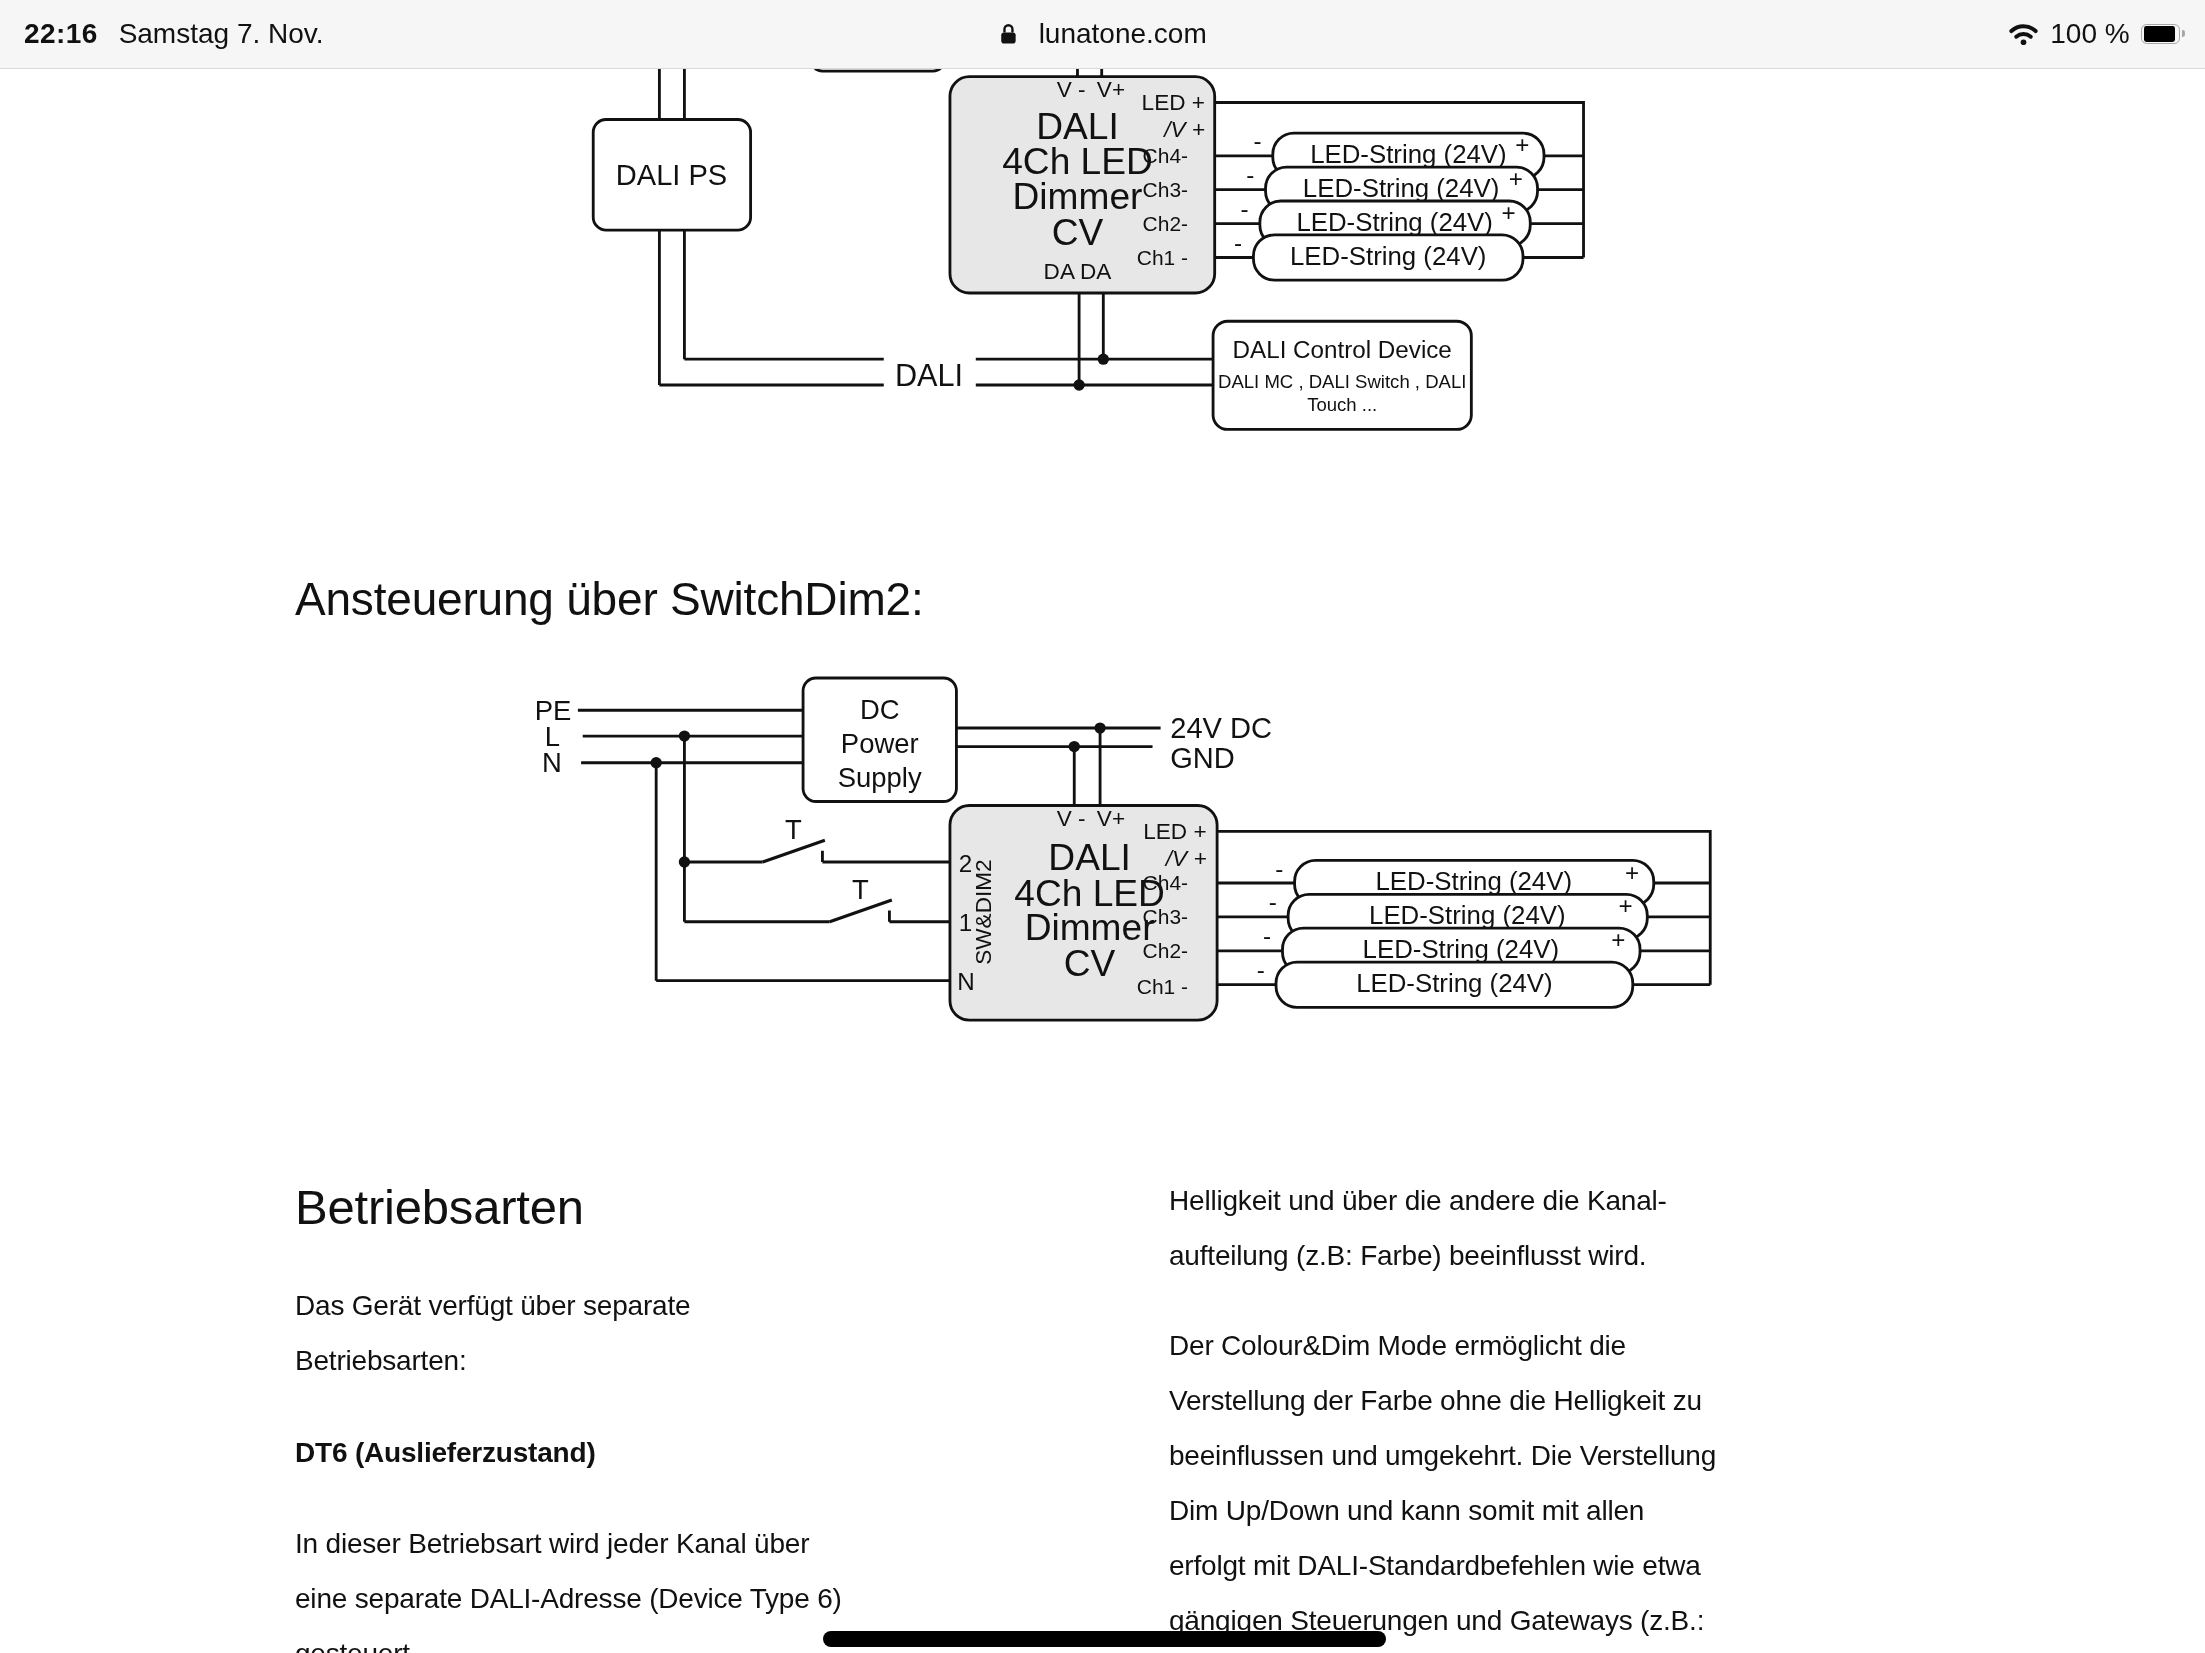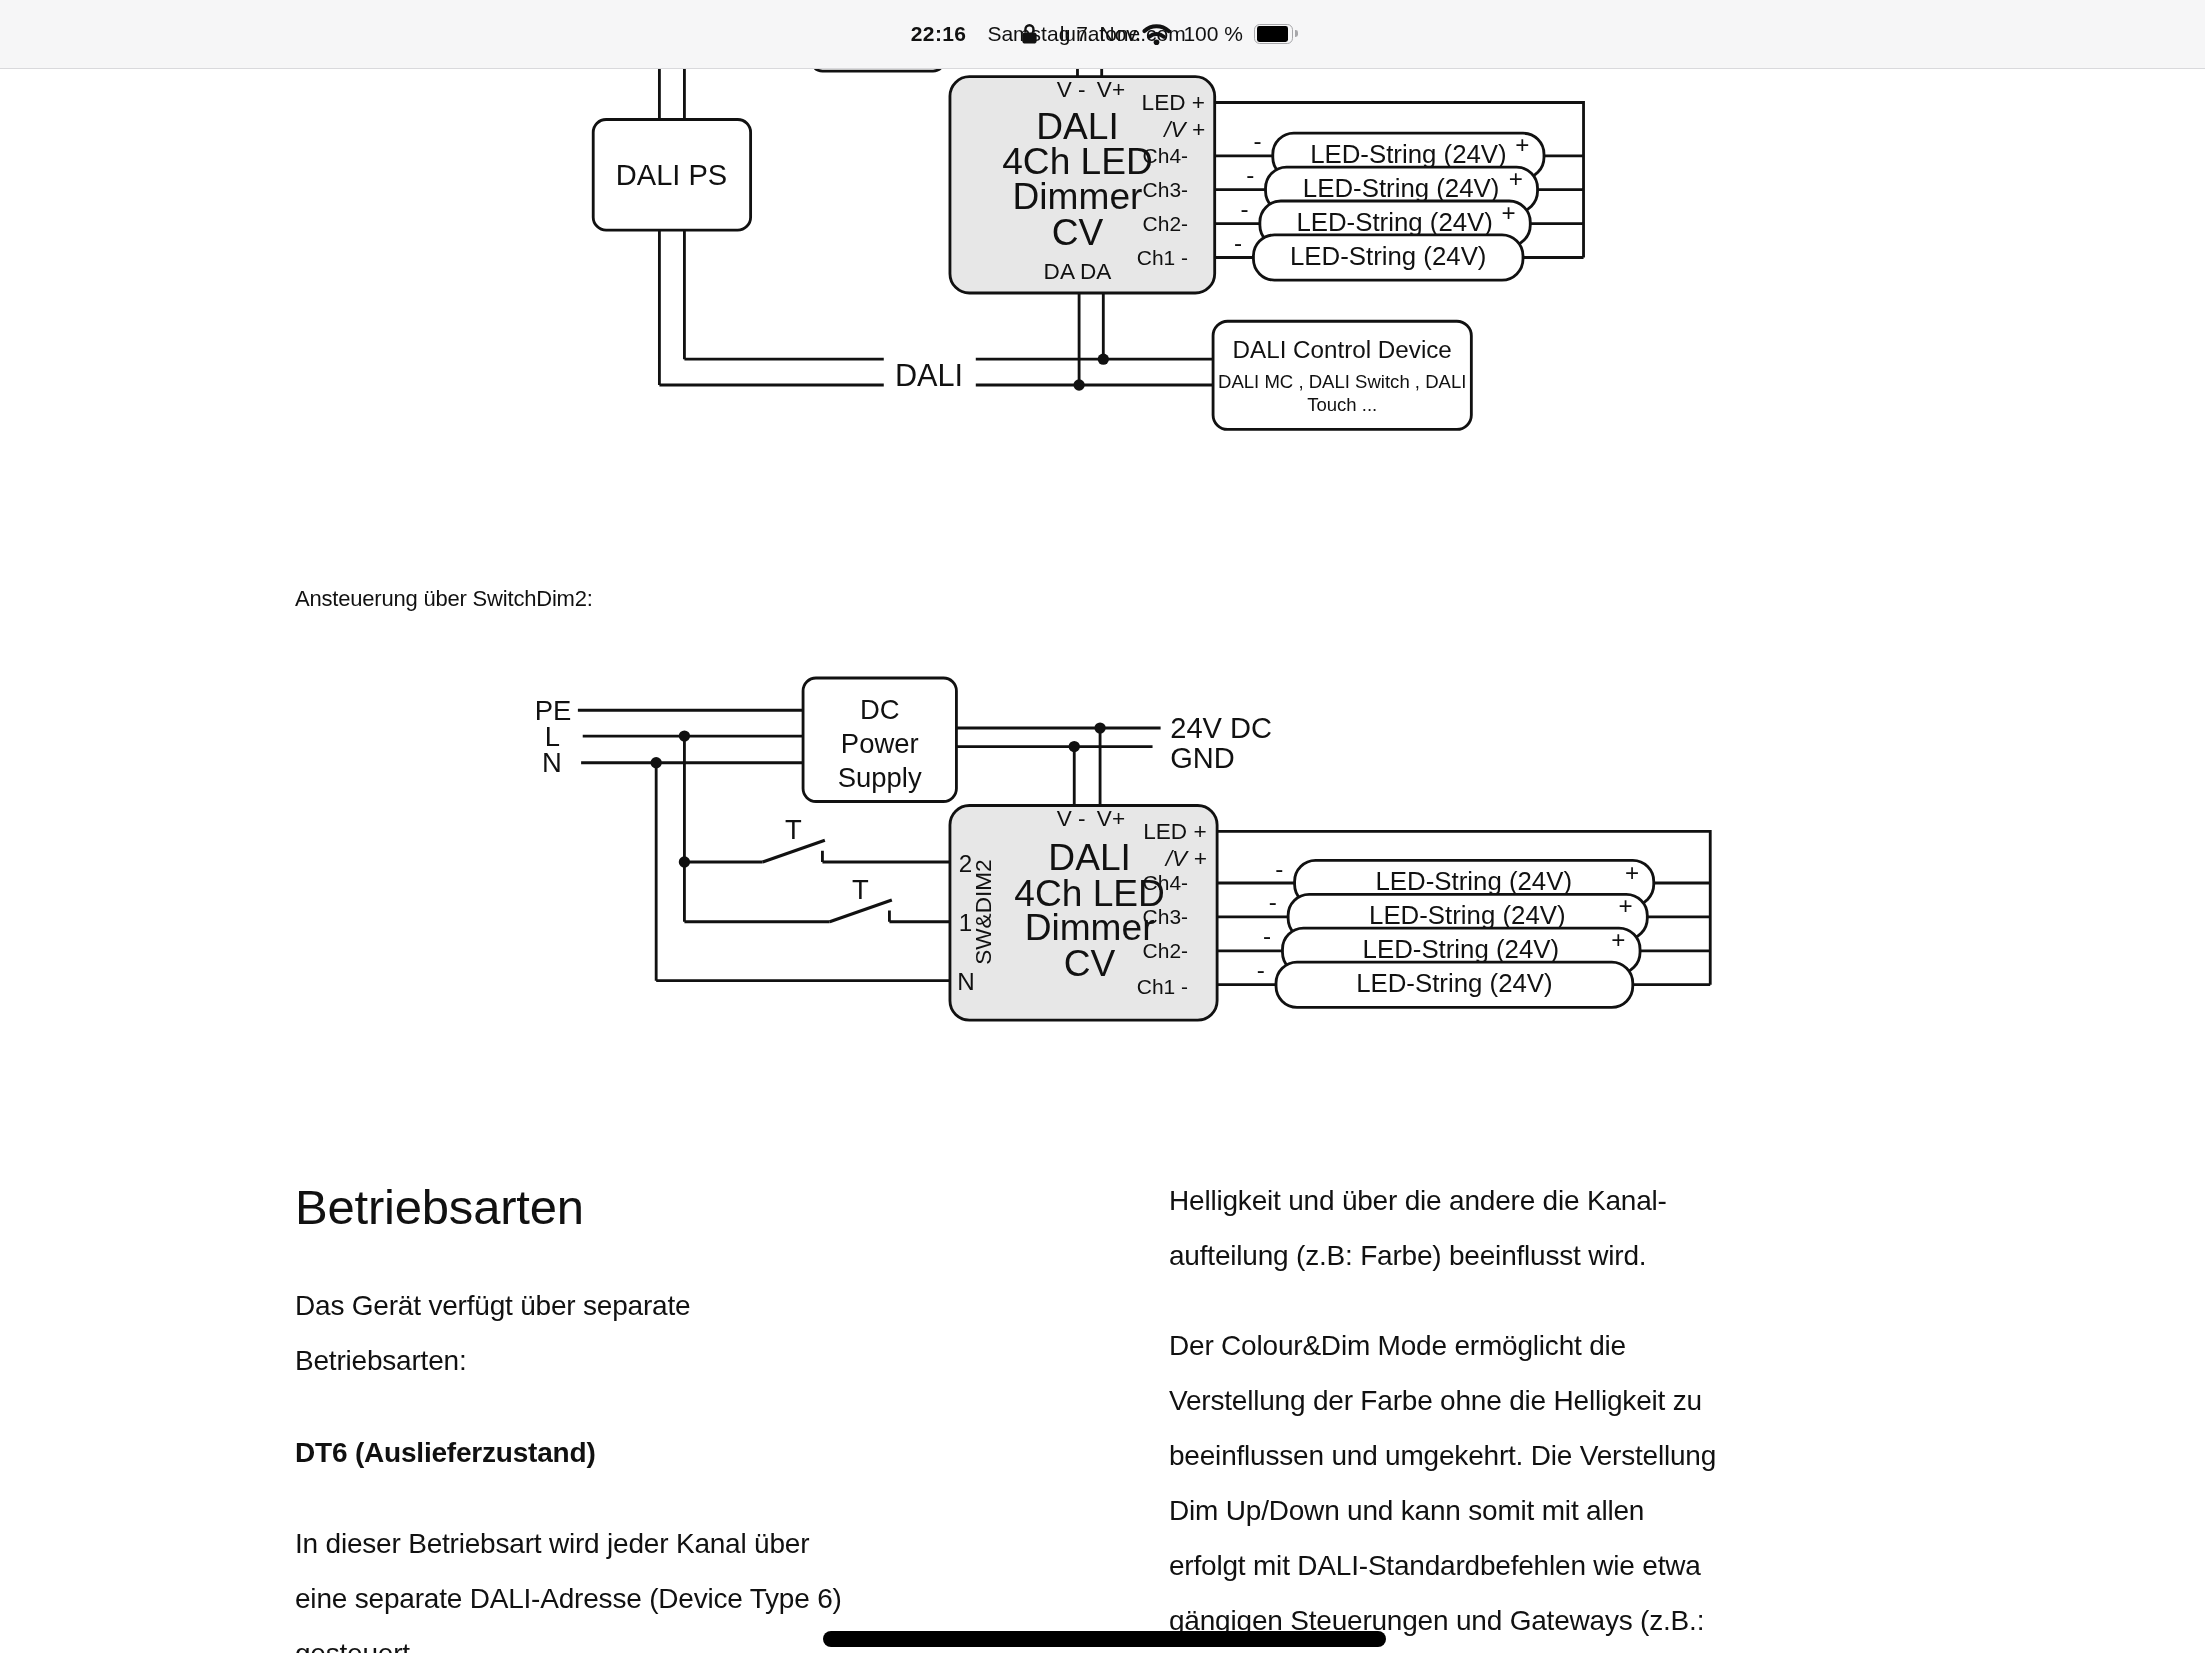--- a/index.html
+++ b/index.html
@@ -4,22 +4,22 @@
 <style>
   html,body{margin:0;padding:0;}
   body{
     width:2205px;height:1653px;overflow:hidden;position:relative;
     background:#ffffff;font-family:"Liberation Sans",sans-serif;color:#111;
   }
   
   .statusbar{
     position:absolute;left:0;top:0;width:2205px;height:68px;
     background:#f6f6f7;border-bottom:0.8px solid #d9d9dc;z-index:10;
-    display:flex;align-items:center;justify-content:center;
-    font-size:21px;
+    display:flex;align-items:center;justify-content:space-between;
+    font-size:28px;
   }
   .sb-left{display:flex;align-items:center;gap:21px;padding-left:24px;}
   .sb-time{font-weight:700;letter-spacing:0.4px;}
   .sb-center{position:absolute;left:50%;top:0;height:68px;transform:translateX(-50%);
     display:flex;align-items:center;gap:21px;}
   .sb-right{display:flex;align-items:center;gap:11.3px;padding-right:25px;}
   .battery{position:relative;width:37px;height:18.6px;border:1.6px solid #a7a7aa;border-radius:5.7px;}
   .battery .fill{position:absolute;left:1.6px;top:1.6px;bottom:1.6px;width:31px;background:#000;border-radius:2.4px;}
   .battery .nub{position:absolute;right:-5.7px;top:4.8px;width:3.2px;height:7.3px;background:#a7a7aa;border-radius:0 2.4px 2.4px 0;}
   
@@ -29,21 +29,21 @@
   .t30{font-size:30px;} .t32{font-size:32px;} .t34{font-size:34px;}
   .t36{font-size:36px;} .t38{font-size:38px;} .t46{font-size:46px;}
   .it{font-style:italic;}
   .wire{stroke:#111;stroke-width:3.5;fill:none;}
   .blade{stroke:#111;stroke-width:4;fill:none;}
   .boxw{fill:#ffffff;stroke:#111;stroke-width:3.5;}
   .boxg{fill:#e7e7e7;stroke:#111;stroke-width:3.5;}
   .dot{fill:#111;}
   
   .doc{position:absolute;z-index:2;font-size:28px;line-height:55px;letter-spacing:-0.2px;white-space:nowrap;}
-  .intro{font-size:22px;line-height:48px;text-align:center;}
+  .intro{font-size:46px;line-height:48px;text-align:center;}
   .h1{font-size:49px;line-height:57px;}
   .bold{font-weight:bold;}
   .blackbar{position:absolute;left:823px;top:1631px;width:563px;height:16px;
     background:#000;border-radius:8px;z-index:6;}
 </style>
 </head>
 <body>
 
 <svg class="diagram" width="2205" height="1653" viewBox="0 0 2732 2048">
 

